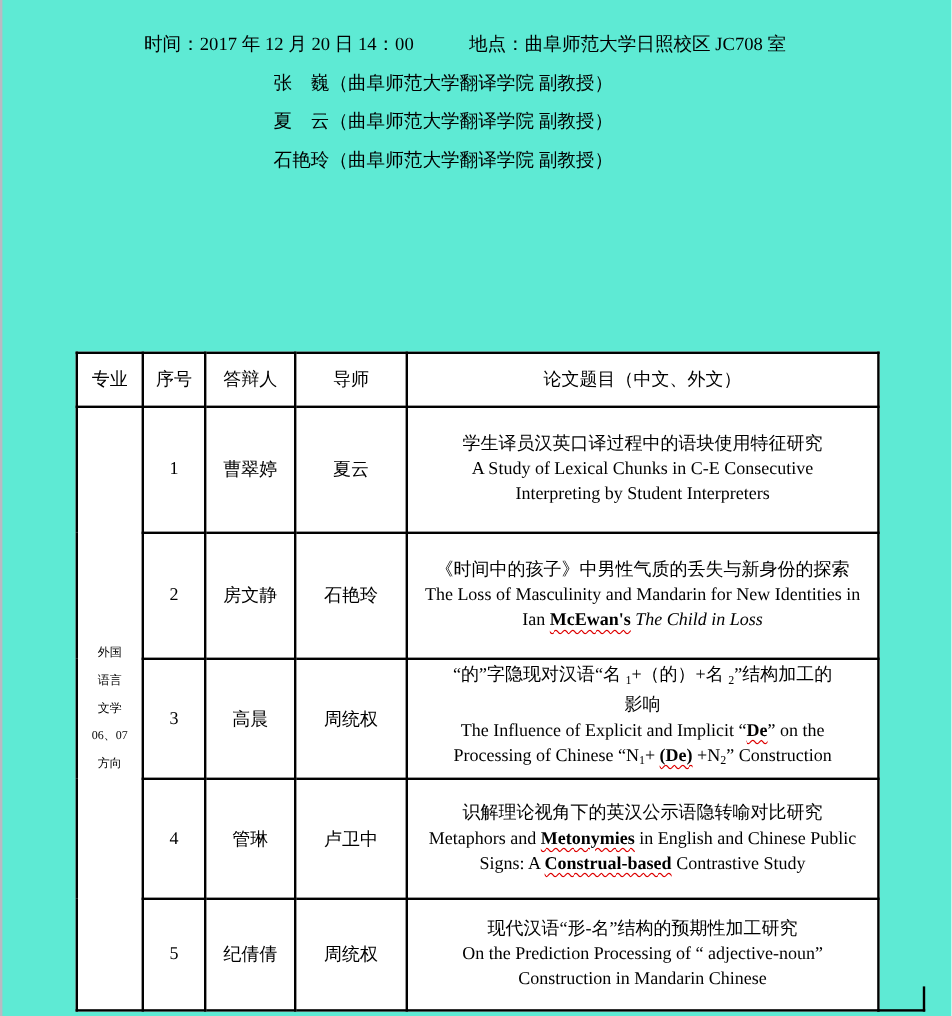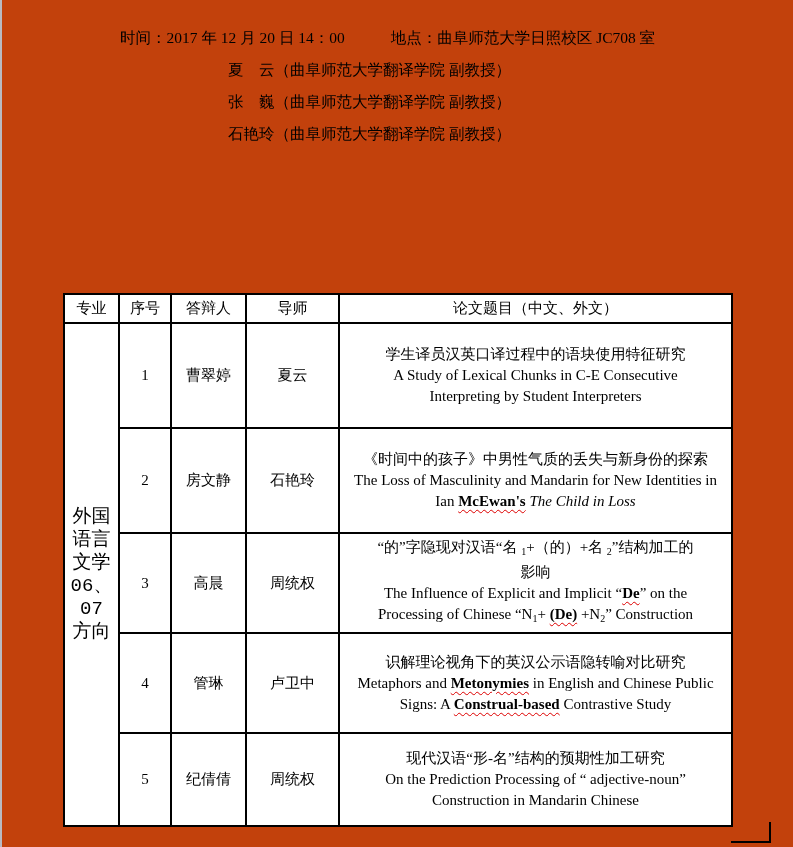--- a/index.html
+++ b/index.html
@@ -4,21 +4,21 @@
 <style>
   html, body {
     margin: 0; padding: 0;
     background: #ffffff;
     font-family: "Liberation Serif", "DejaVu Serif", serif;
     color: #000000;
   }
   .page {
     position: relative;
     width: 793px; height: 847px;
-    background: #c2410c;
+    background: #5eead4;
     overflow: hidden;
   }
   .page-edge {
     position: absolute; left: 0; top: 0;
     width: 2px; height: 847px;
     background: #b9bac3;
   }
   
   .top-block {
     position: absolute; left: 120px; top: 22px;
@@ -40,31 +40,30 @@
   }
   .defense-table th, .defense-table td {
     border: 2px solid #000000;
     text-align: center;
     vertical-align: middle;
     font-weight: normal;
     font-size: 15px;
     padding: 0 4px;
     overflow: hidden;
   }
-  .defense-table thead tr { height: 29px; }
+  .defense-table thead tr { height: 45px; }
   tr.rh1 { height: 105px; }
   tr.rh2 { height: 105px; }
   tr.rh3 { height: 100px; }
   tr.rh4 { height: 100px; }
   tr.rh5 { height: 93px; }
   td.major {
     white-space: pre-line;
     line-height: 23px;
-    font-size: 19px;
-    font-family: Liberation Mono, monospace;
+    font-size: 10px;
   }
   td.title { padding: 0 8px; }
   .title-line { line-height: 21px; }
   .italic { font-style: italic; }
   .spell-error {
     text-decoration: underline;
     text-decoration-style: wavy;
     text-decoration-color: #dd0000;
     text-decoration-thickness: 1px;
     text-underline-offset: 3px;
@@ -88,24 +87,24 @@
 <body>
 
 <div class="page">
   <div class="page-edge"></div>
 
   <div class="top-block">
     <div class="top-line">
       <span>时间：</span><span>2017 年 12 月 20 日 14：00</span><span class="gap"></span><span>地点：</span><span>曲阜师范大学日照校区 JC708 室</span>
     </div>
     <div class="top-line cont">
-      <span>夏　云（曲阜师范大学翻译学院 副教授）</span>
+      <span>张　巍（曲阜师范大学翻译学院 副教授）</span>
     </div>
     <div class="top-line cont">
-      <span>张　巍（曲阜师范大学翻译学院 副教授）</span>
+      <span>夏　云（曲阜师范大学翻译学院 副教授）</span>
     </div>
     <div class="top-line cont">
       <span>石艳玲（曲阜师范大学翻译学院 副教授）</span>
     </div>
   </div>
 
   <table class="defense-table">
     <colgroup>
       <col style="width:55px">
         <col style="width:52px">

